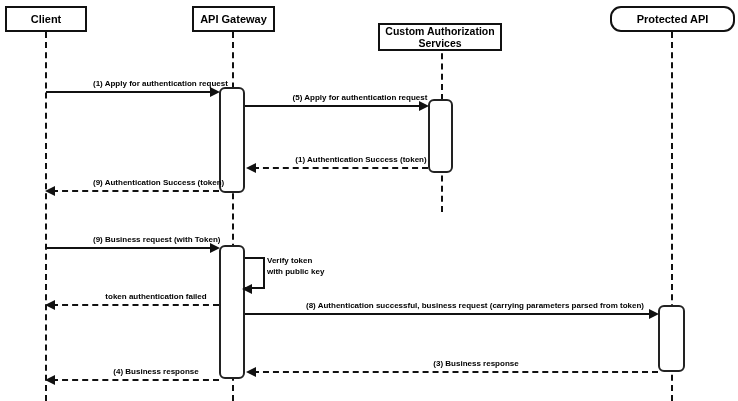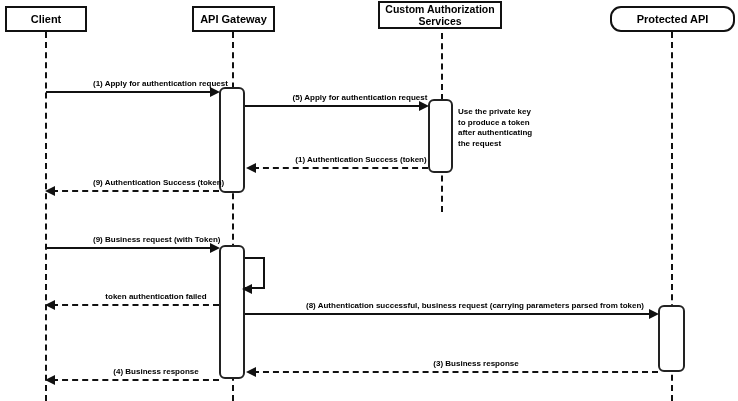--- a/index.html
+++ b/index.html
@@ -93,21 +93,21 @@
 
 <div id="canvas">
 
   <div class="lifeline" style="left:45px; top:32px; height:369px;"></div>
   <div class="lifeline" style="left:232px; top:32px; height:369px;"></div>
   <div class="lifeline" style="left:441px; top:33px; height:179px;"></div>
   <div class="lifeline" style="left:671px; top:32px; height:369px;"></div>
 
   <div class="actor" style="left:5px; top:6px; width:82px; height:26px;">Client</div>
   <div class="actor" style="left:192px; top:6px; width:83px; height:26px;">API Gateway</div>
-  <div class="actor" style="left:378px; top:1px; width:124px; height:28px; white-space:pre-line; font-size:10.5px;">Custom Authorization
+  <div class="actor" style="left:378px; top:23px; width:124px; height:28px; white-space:pre-line; font-size:10.5px;">Custom Authorization
 Services</div>
   <div class="actor" style="left:610px; top:6px; width:125px; height:26px;border-radius:11px;">Protected API</div>
 
   <div class="activation" style="left:219px; top:87px; width:22px; height:102px;"></div>
   <div class="activation" style="left:428px; top:99px; width:21px; height:70px;"></div>
   <div class="activation" style="left:219px; top:245px; width:22px; height:130px;"></div>
   <div class="activation" style="left:658px; top:305px; width:23px; height:63px;"></div>
 
   <div class="msg" style="left:46px; top:91px; width:173px;">
     <div class="line"></div>
@@ -135,20 +135,22 @@
 
   <div class="msg" style="left:46px; top:247px; width:173px;">
     <div class="line"></div>
     <div class="arrow-r"></div>
     <div class="lbl">(9) Business request (with Token)</div>
   </div>
 
   <div class="self-loop" style="left:245px; top:257px; width:18px; height:28px;">
     <div class="arrow-l"></div>
   </div>
+  <div class="self-lbl" style="left:267px; top:256px;">Verify token
+with public key</div>
 
   <div class="msg dashed" style="left:46px; top:304px; width:173px;">
     <div class="line"></div>
     <div class="arrow-l"></div>
     <div class="lbl">token authentication failed</div>
   </div>
 
   <div class="msg" style="left:245px; top:313px; width:413px;">
     <div class="line"></div>
     <div class="arrow-r"></div>
@@ -160,15 +162,14 @@
     <div class="arrow-l"></div>
     <div class="lbl">(3) Business response</div>
   </div>
 
   <div class="msg dashed" style="left:46px; top:379px; width:173px;">
     <div class="line"></div>
     <div class="arrow-l"></div>
     <div class="lbl">(4) Business response</div>
   </div>
 
-  <div class="note-text" style="left:458px; top:107px; width:76px;">Use the private key to produce a token after authenticating the request</div>
 
 </div>
 
 </body></html>

